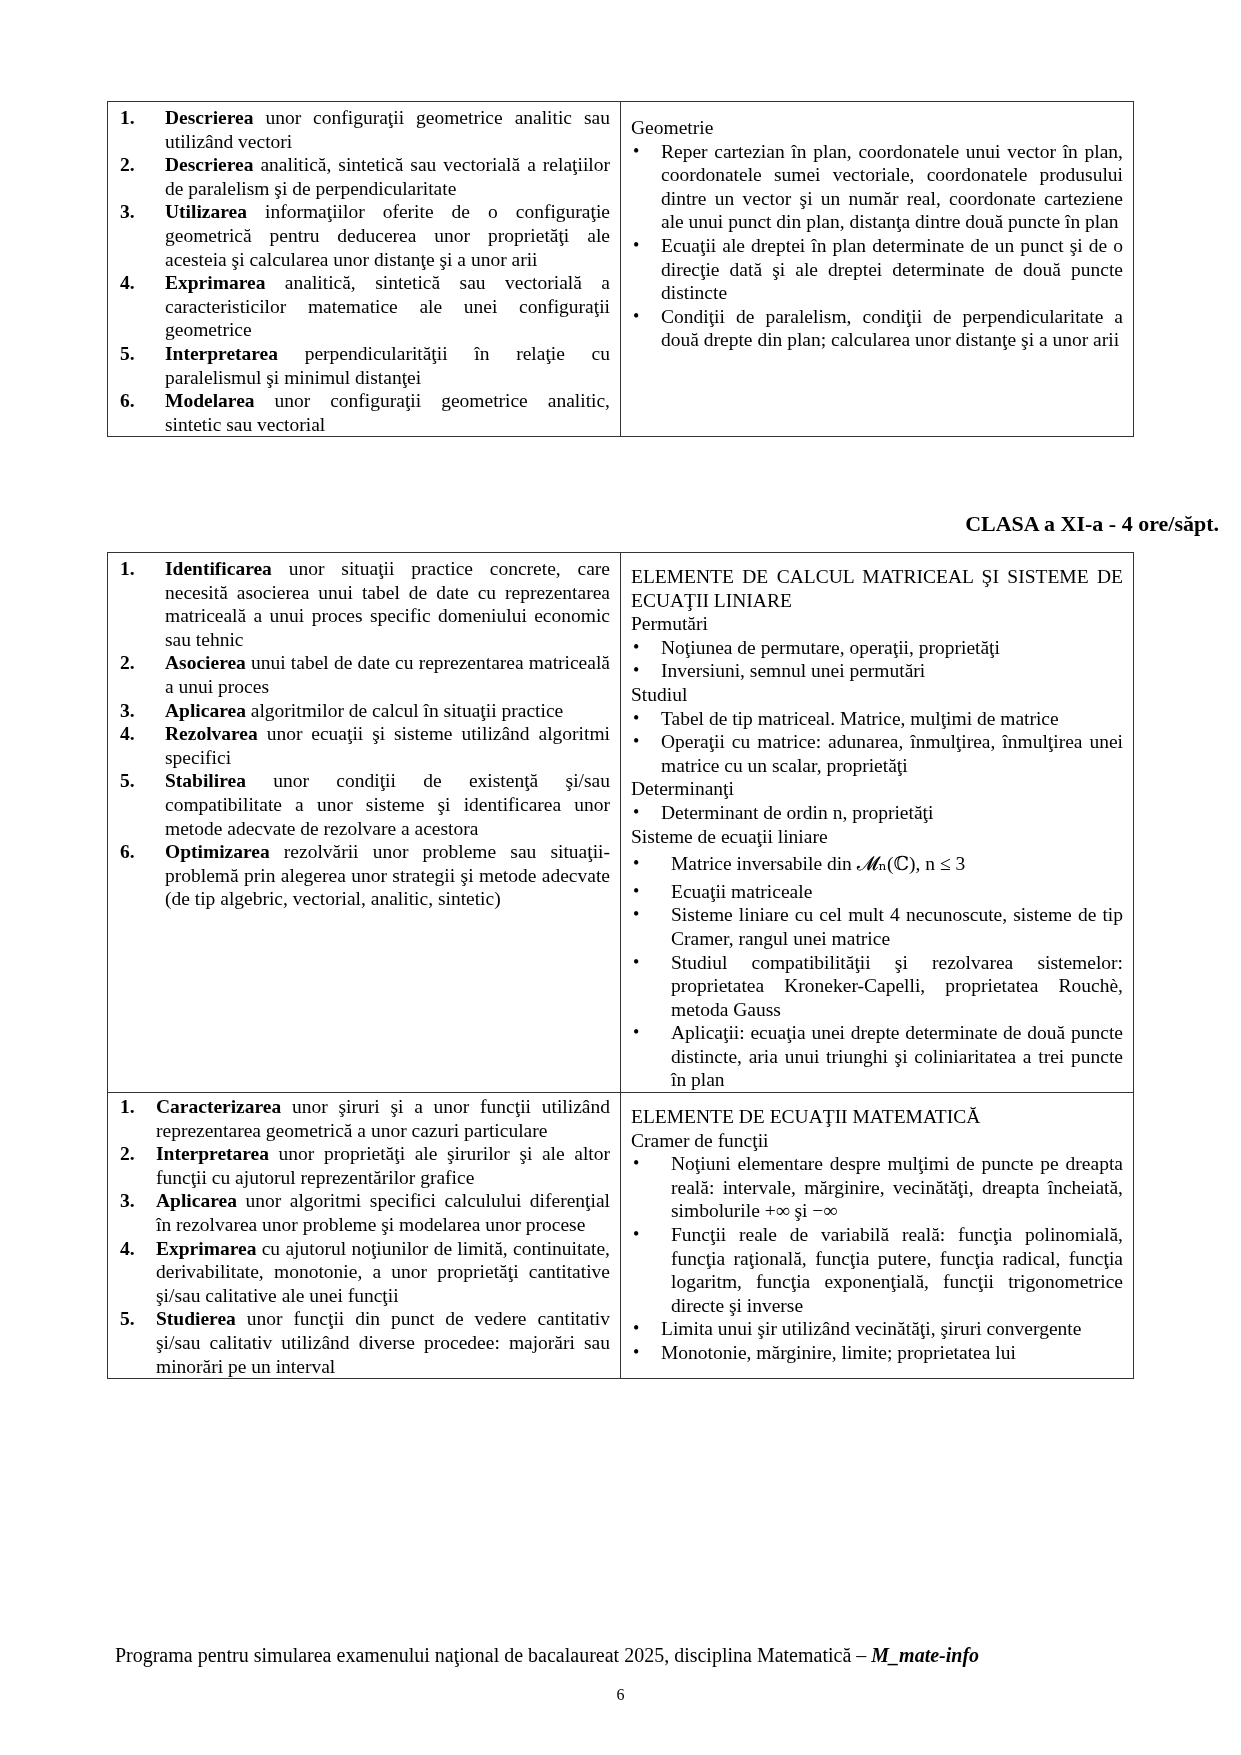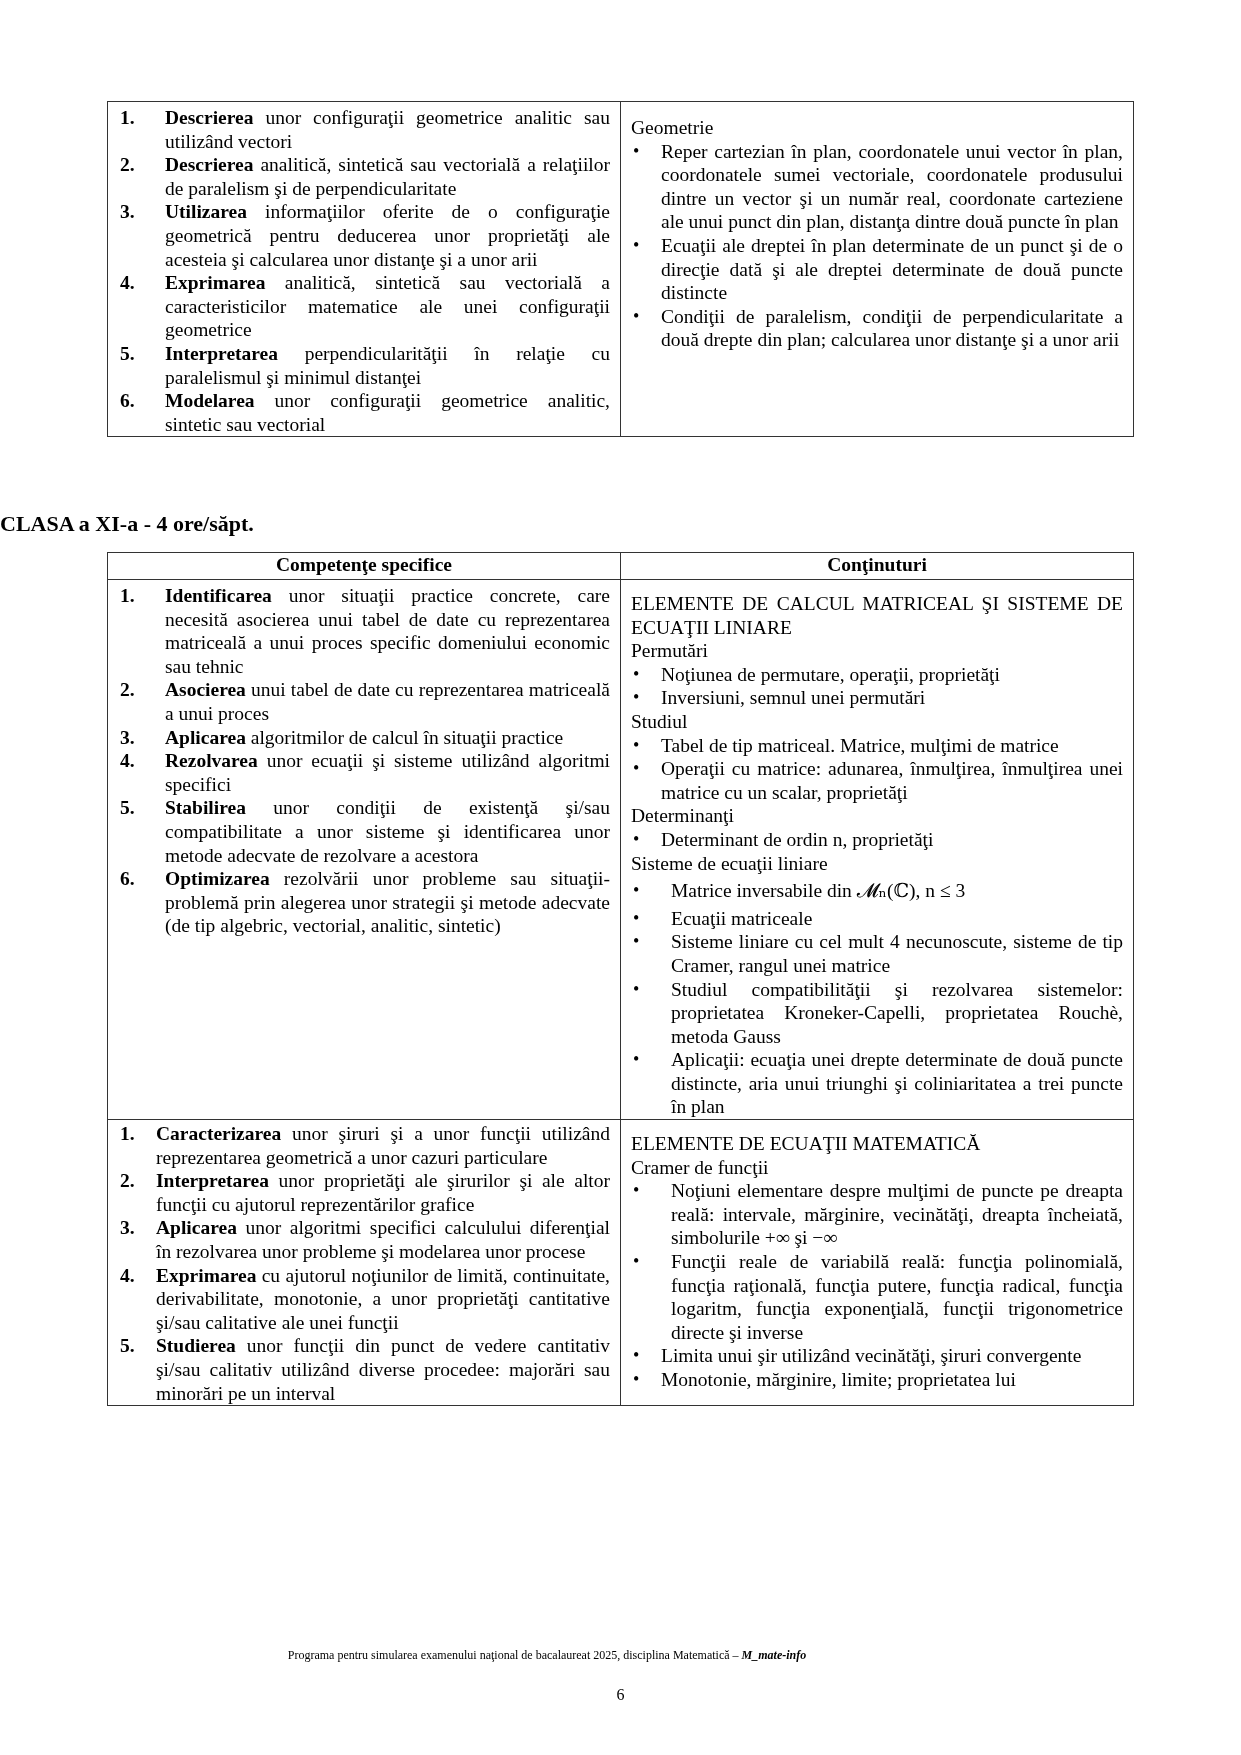--- a/index.html
+++ b/index.html
@@ -23,26 +23,26 @@
   ol.comp li .num { position: absolute; left: 12px; top: 0; font-weight: bold; }
   ol.comp li b { font-weight: bold; }
   .cont { padding: 14px 10px 0 10px; text-align: justify; }
   .cont .sec { font-weight: normal; }
   .cont .sec.caps { text-align: justify; text-align-last: left; }
   .cont ul { list-style: none; margin: 0; padding: 0; }
   .cont ul li { position: relative; padding-left: 40px; text-align: justify; text-align-last: left; }
   .cont ul li .bul { position: absolute; left: 2px; top: 0; font-size: 18px; }
   .cont ul.tight li { padding-left: 30px; }
   .title {
-    position: absolute; top: 510px; left: 0; width: 1219px; text-align: left;
+    position: absolute; top: 510px; left: 0; width: 1219px; text-align: right;
     font-weight: bold; font-size: 22px; line-height: 28px;
   }
   .footer {
     position: absolute; top: 1645px; left: 0; width: 1094px; text-align: center;
-    font-size: 12px; line-height: 20px;
+    font-size: 20px; line-height: 20px;
   }
   .footer i { font-weight: bold; font-style: italic; }
   .pagenum {
     position: absolute; top: 1683px; left: 0; width: 1241px; text-align: center; font-size: 16px;
   }
   .cell-pad-top { padding-top: 4px !important; }
 </style>
 </head>
 <body>
 
@@ -78,24 +78,20 @@
   </table>
 
 <div class="title">CLASA a XI-a - 4 ore/săpt.</div>
 
 <table class="tbl" id="tbl2">
   <colgroup>
       <col class="col-l">
       <col class="col-r">
     </colgroup>
   <tbody>
-      <tr class="hdr">
-    <th>Competenţe specifice</th>
-    <th>Conţinuturi</th>
-  </tr>
   <tr>
     <td class="cell-pad-top" style="padding-top:2px;">
       <ol class="comp">
         <li><span class="num">1.</span><b>Identificarea</b><span> unor situaţii practice concrete, care necesită asocierea unui tabel de date cu reprezentarea matriceală a unui proces specific domeniului economic sau tehnic</span></li>
         <li><span class="num">2.</span><b>Asocierea</b><span> unui tabel de date cu reprezentarea matriceală a unui proces</span></li>
         <li><span class="num">3.</span><b>Aplicarea</b><span> algoritmilor de calcul în situaţii practice</span></li>
         <li><span class="num">4.</span><b>Rezolvarea</b><span> unor ecuaţii şi sisteme utilizând algoritmi specifici</span></li>
         <li><span class="num">5.</span><b>Stabilirea</b><span> unor condiţii de existenţă şi/sau compatibilitate a unor sisteme şi identificarea unor metode adecvate de rezolvare a acestora</span></li>
         <li><span class="num">6.</span><b>Optimizarea</b><span> rezolvării unor probleme sau situaţii-problemă prin alegerea unor strategii şi metode adecvate (de tip algebric, vectorial, analitic, sintetic)</span></li>
       </ol>

